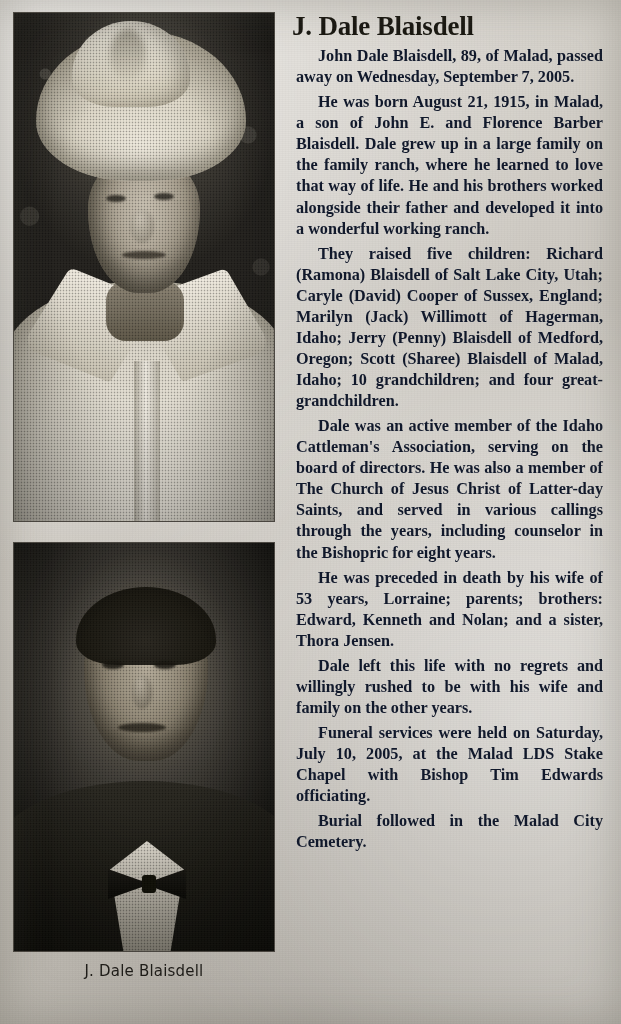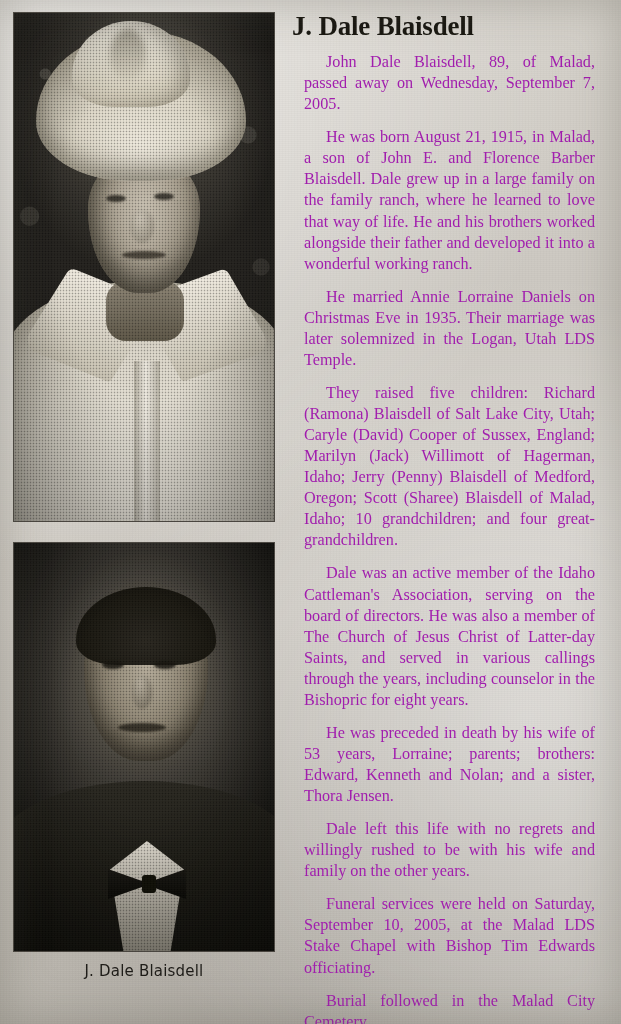--- a/index.html
+++ b/index.html
@@ -287,28 +287,28 @@
   .headline {
     font-family: "Liberation Serif", serif;
     font-weight: bold;
     font-size: 27px;
     line-height: 1.04;
     color: #17150f;
     margin: 2px 0 6px 0;
     letter-spacing: -0.2px;
   }
   .body p {
-    margin: 12px;
+    margin: 4px;
     font-family: "Liberation Serif", serif;
     font-size: 16.2px;
     line-height: 1.30;
-    color: #a21caf;
+    color: #0f172a;
     text-align: justify;
     text-indent: 22px;
-    font-weight: 400;
+    font-weight: 700;
     -webkit-font-smoothing: none;
   }
   .edge-shadow {
     position: absolute;
     inset: 0;
     pointer-events: none;
     box-shadow: inset 0 0 48px rgba(90,85,75,.35);
   }
 </style>
 </head>
@@ -357,25 +357,24 @@
     </div>
 
     <div class="caption">J. Dale Blaisdell</div>
   </div>
 
   <div class="text-col">
     <h1 class="headline">J. Dale Blaisdell</h1>
     <div class="body">
       <p>John Dale Blaisdell, 89, of Malad, passed away on Wednesday, September 7, 2005.</p>
       <p>He was born August 21, 1915, in Malad, a son of John E. and Florence Barber Blaisdell. Dale grew up in a large family on the family ranch, where he learned to love that way of life. He and his brothers worked alongside their father and developed it into a wonderful working ranch.</p>
-      <p>He married Annie Lorraine Daniels on Christmas Eve in 1935. Their marriage was later solemnized in the Logan, Utah LDS Temple.</p>
       <p>They raised five children: Richard (Ramona) Blaisdell of Salt Lake City, Utah; Caryle (David) Cooper of Sussex, England; Marilyn (Jack) Willimott of Hagerman, Idaho; Jerry (Penny) Blaisdell of Medford, Oregon; Scott (Sharee) Blaisdell of Malad, Idaho; 10 grandchildren; and four great-grandchildren.</p>
       <p>Dale was an active member of the Idaho Cattleman's Association, serving on the board of directors. He was also a member of The Church of Jesus Christ of Latter-day Saints, and served in various callings through the years, including counselor in the Bishopric for eight years.</p>
       <p>He was preceded in death by his wife of 53 years, Lorraine; parents; brothers: Edward, Kenneth and Nolan; and a sister, Thora Jensen.</p>
       <p>Dale left this life with no regrets and willingly rushed to be with his wife and family on the other years.</p>
-      <p>Funeral services were held on Saturday, September 10, 2005, at the Malad LDS Stake Chapel with Bishop Tim Edwards officiating.</p>
+      <p>Funeral services were held on Saturday, July 10, 2005, at the Malad LDS Stake Chapel with Bishop Tim Edwards officiating.</p>
       <p>Burial followed in the Malad City Cemetery.</p>
     </div>
   </div>
 </div>
 
 <div class="noise"></div>
 <div class="edge-shadow"></div>
 
 </body></html>

